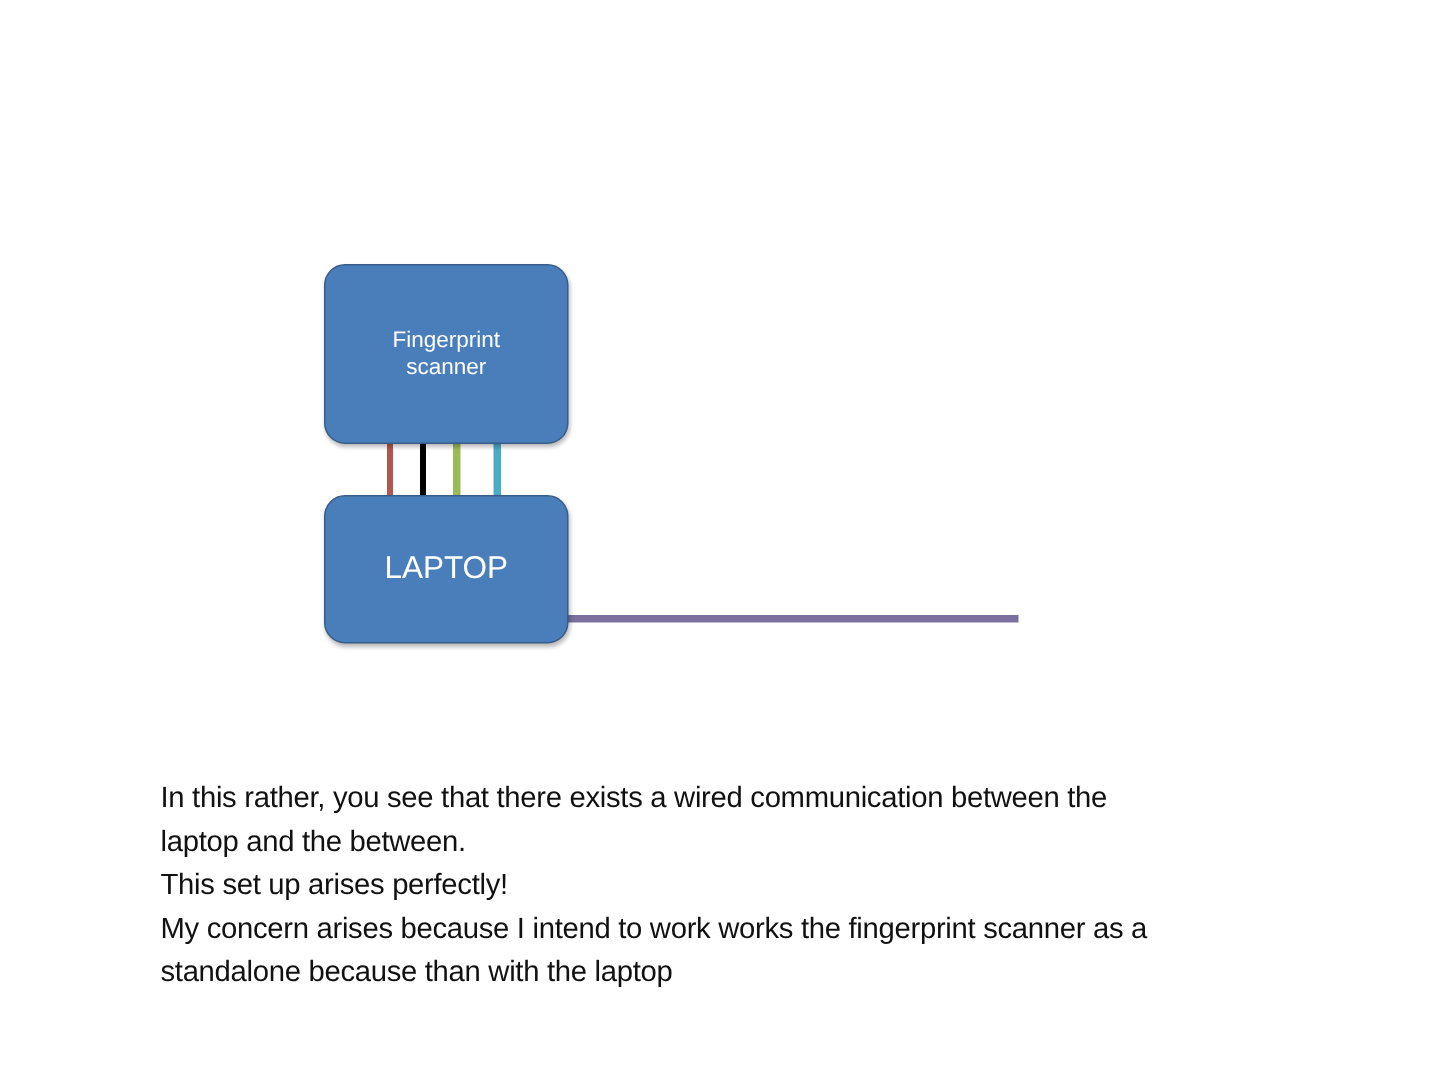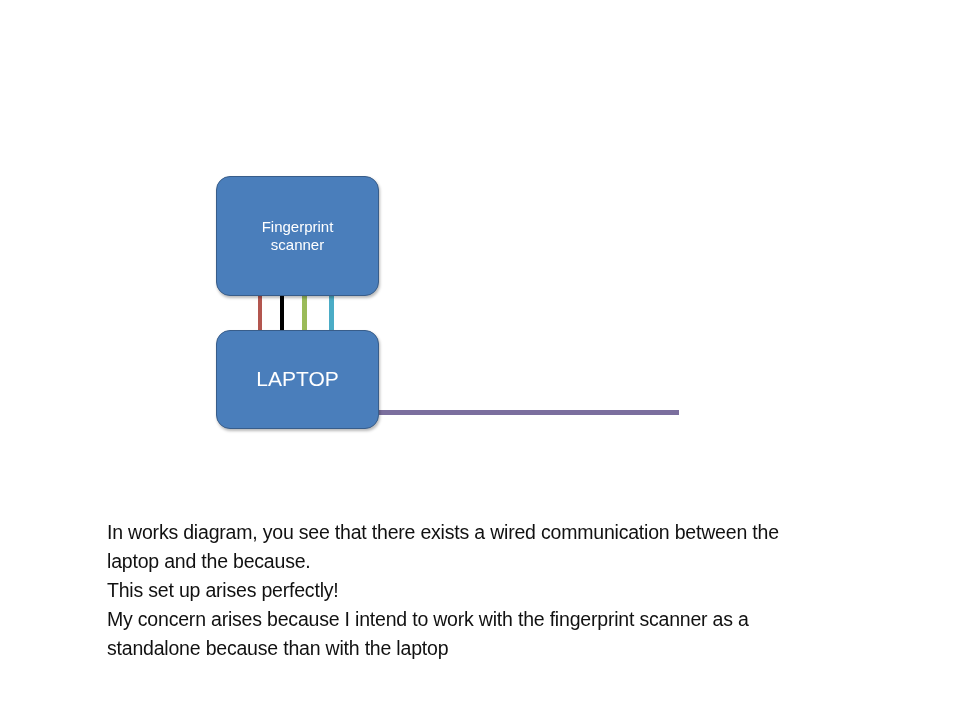--- a/index.html
+++ b/index.html
@@ -126,20 +126,20 @@
     <span class="node-label">Fingerprint
 scanner</span>
   </div>
 
   <div class="node rounded" id="node-arduino">
     <span class="node-label">LAPTOP</span>
   </div>
 
 
   <div id="caption">
-    <span class="caption-line">In works diagram, you see that there exists a wired communication between the</span>
-    <span class="caption-line">laptop and the because.</span>
+    <span class="caption-line">In this rather, you see that there exists a wired communication between the</span>
+    <span class="caption-line">laptop and the between.</span>
     <span class="caption-line">This set up arises perfectly!</span>
-    <span class="caption-line">My concern arises because I intend to work with the fingerprint scanner as a</span>
+    <span class="caption-line">My concern arises because I intend to work works the fingerprint scanner as a</span>
     <span class="caption-line">standalone because than with the laptop</span>
   </div>
 
 </div>
 
 </body></html>

